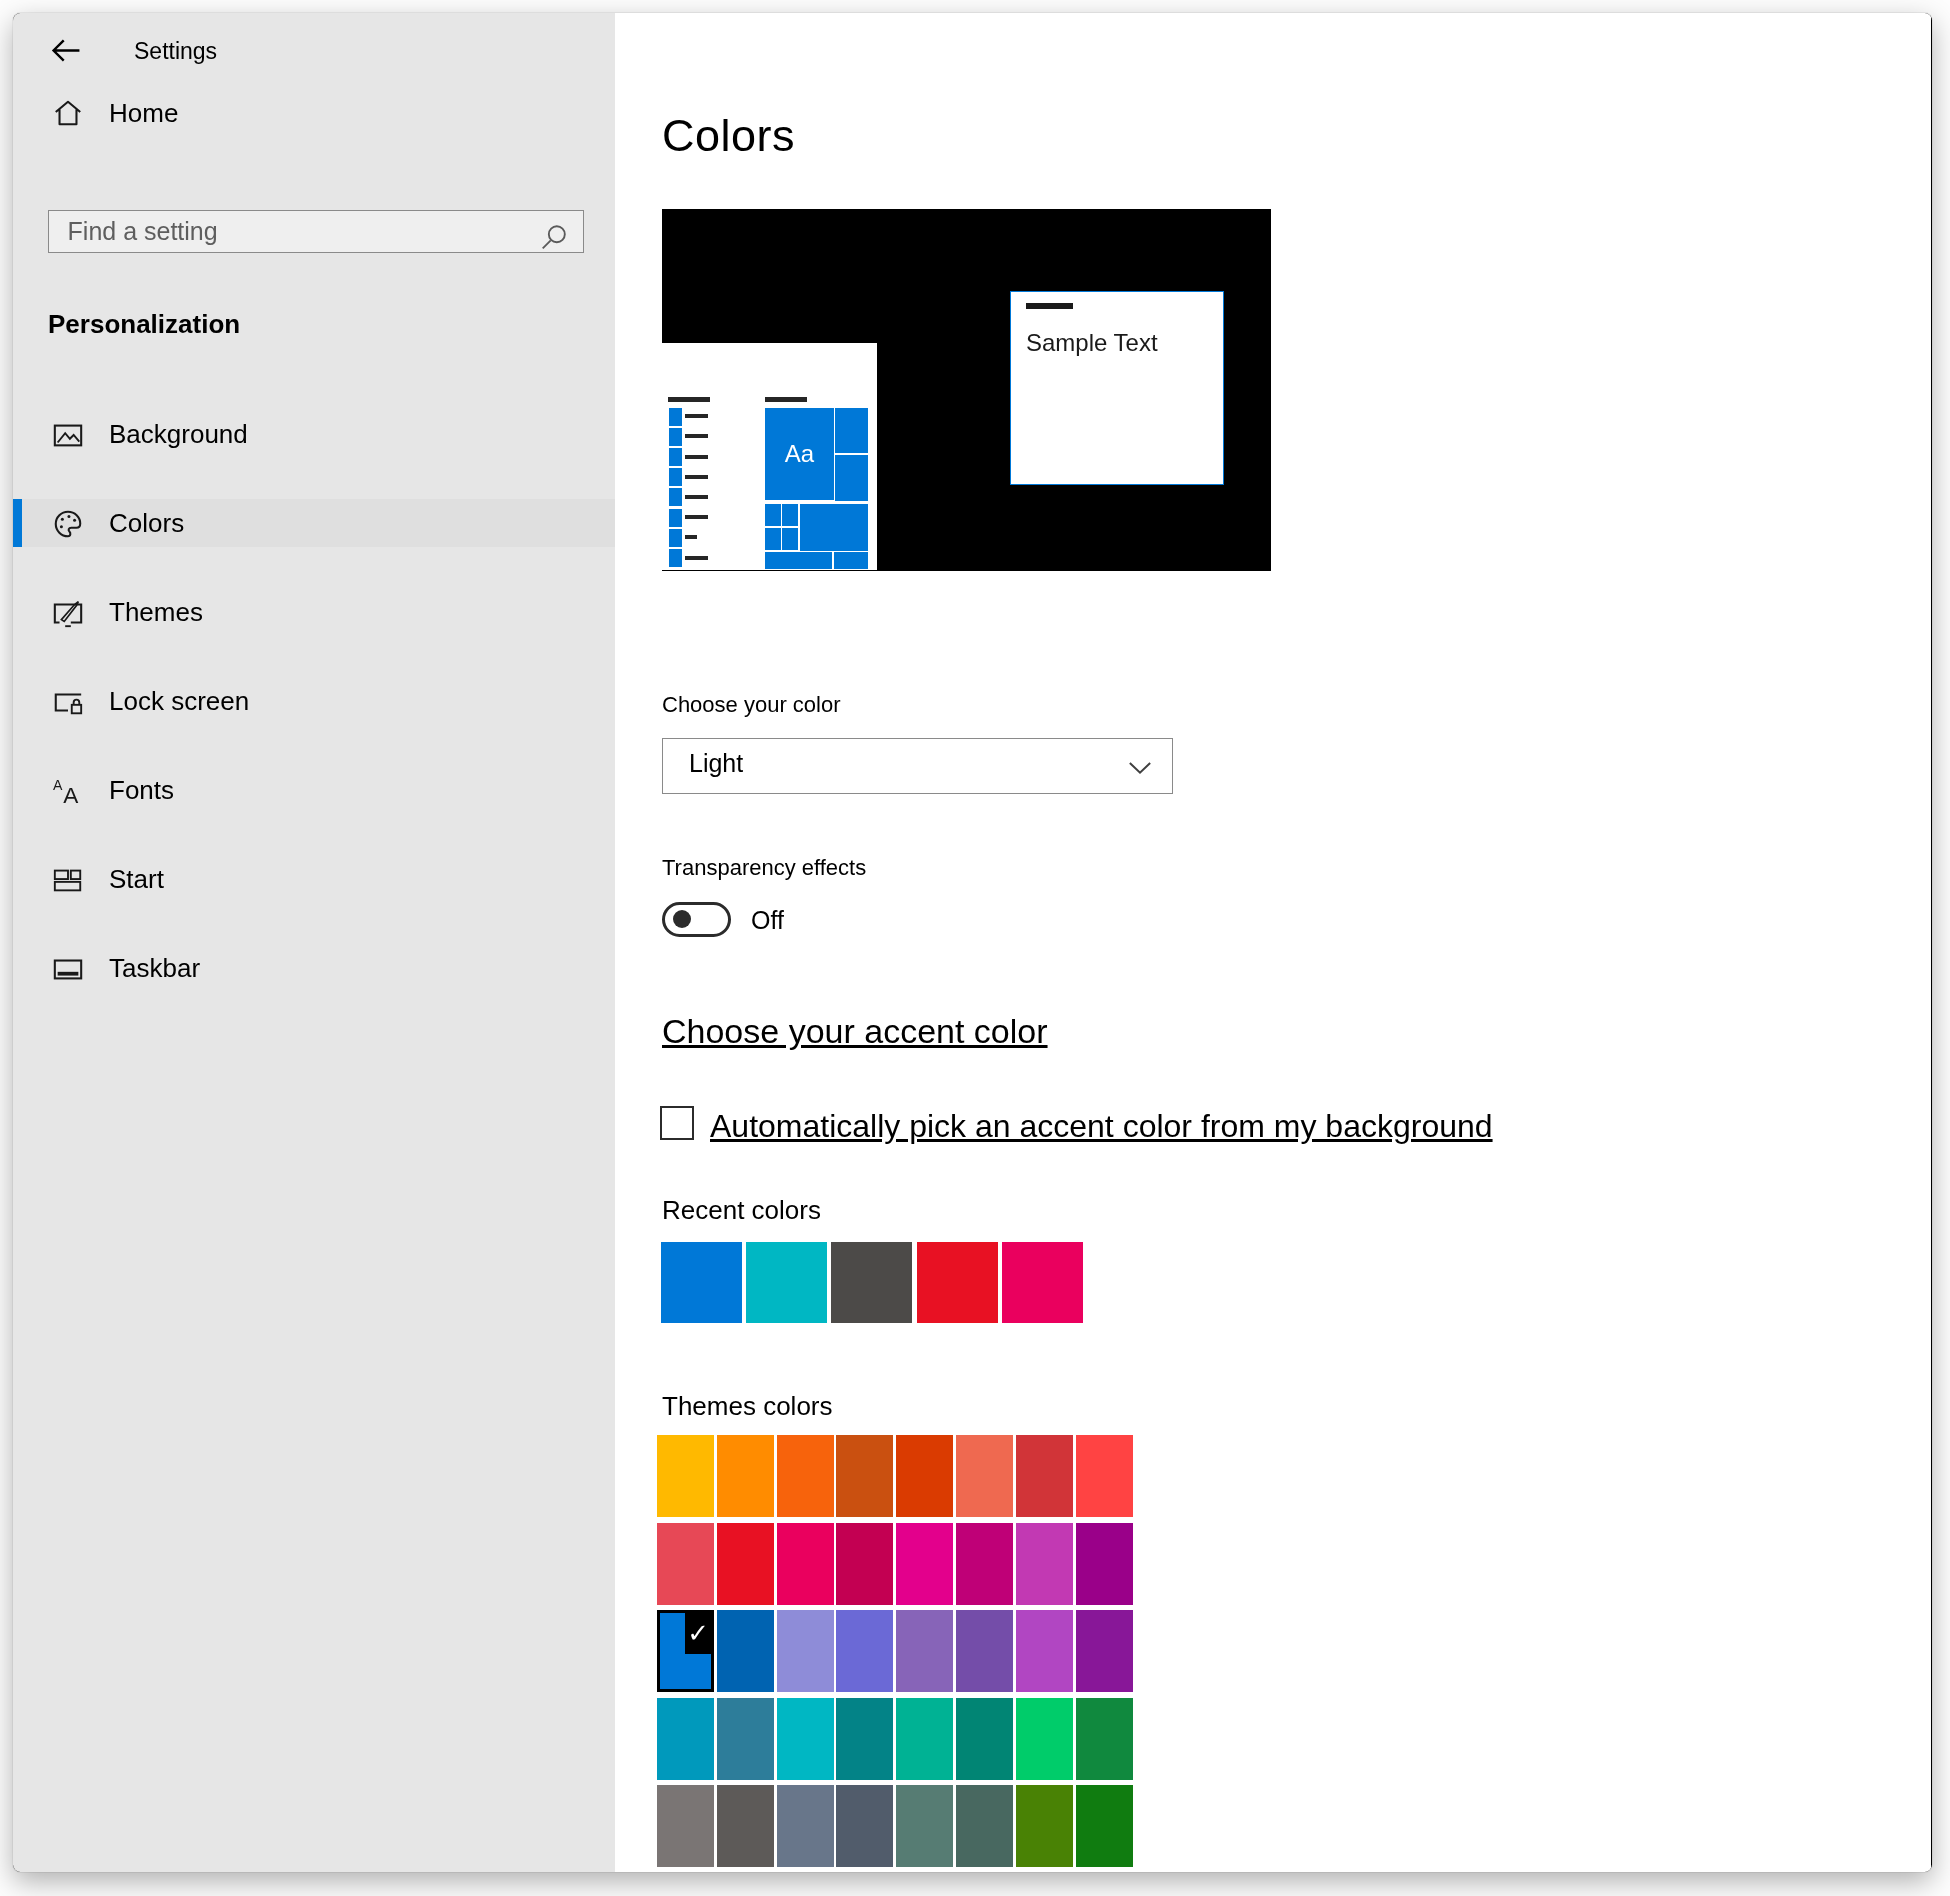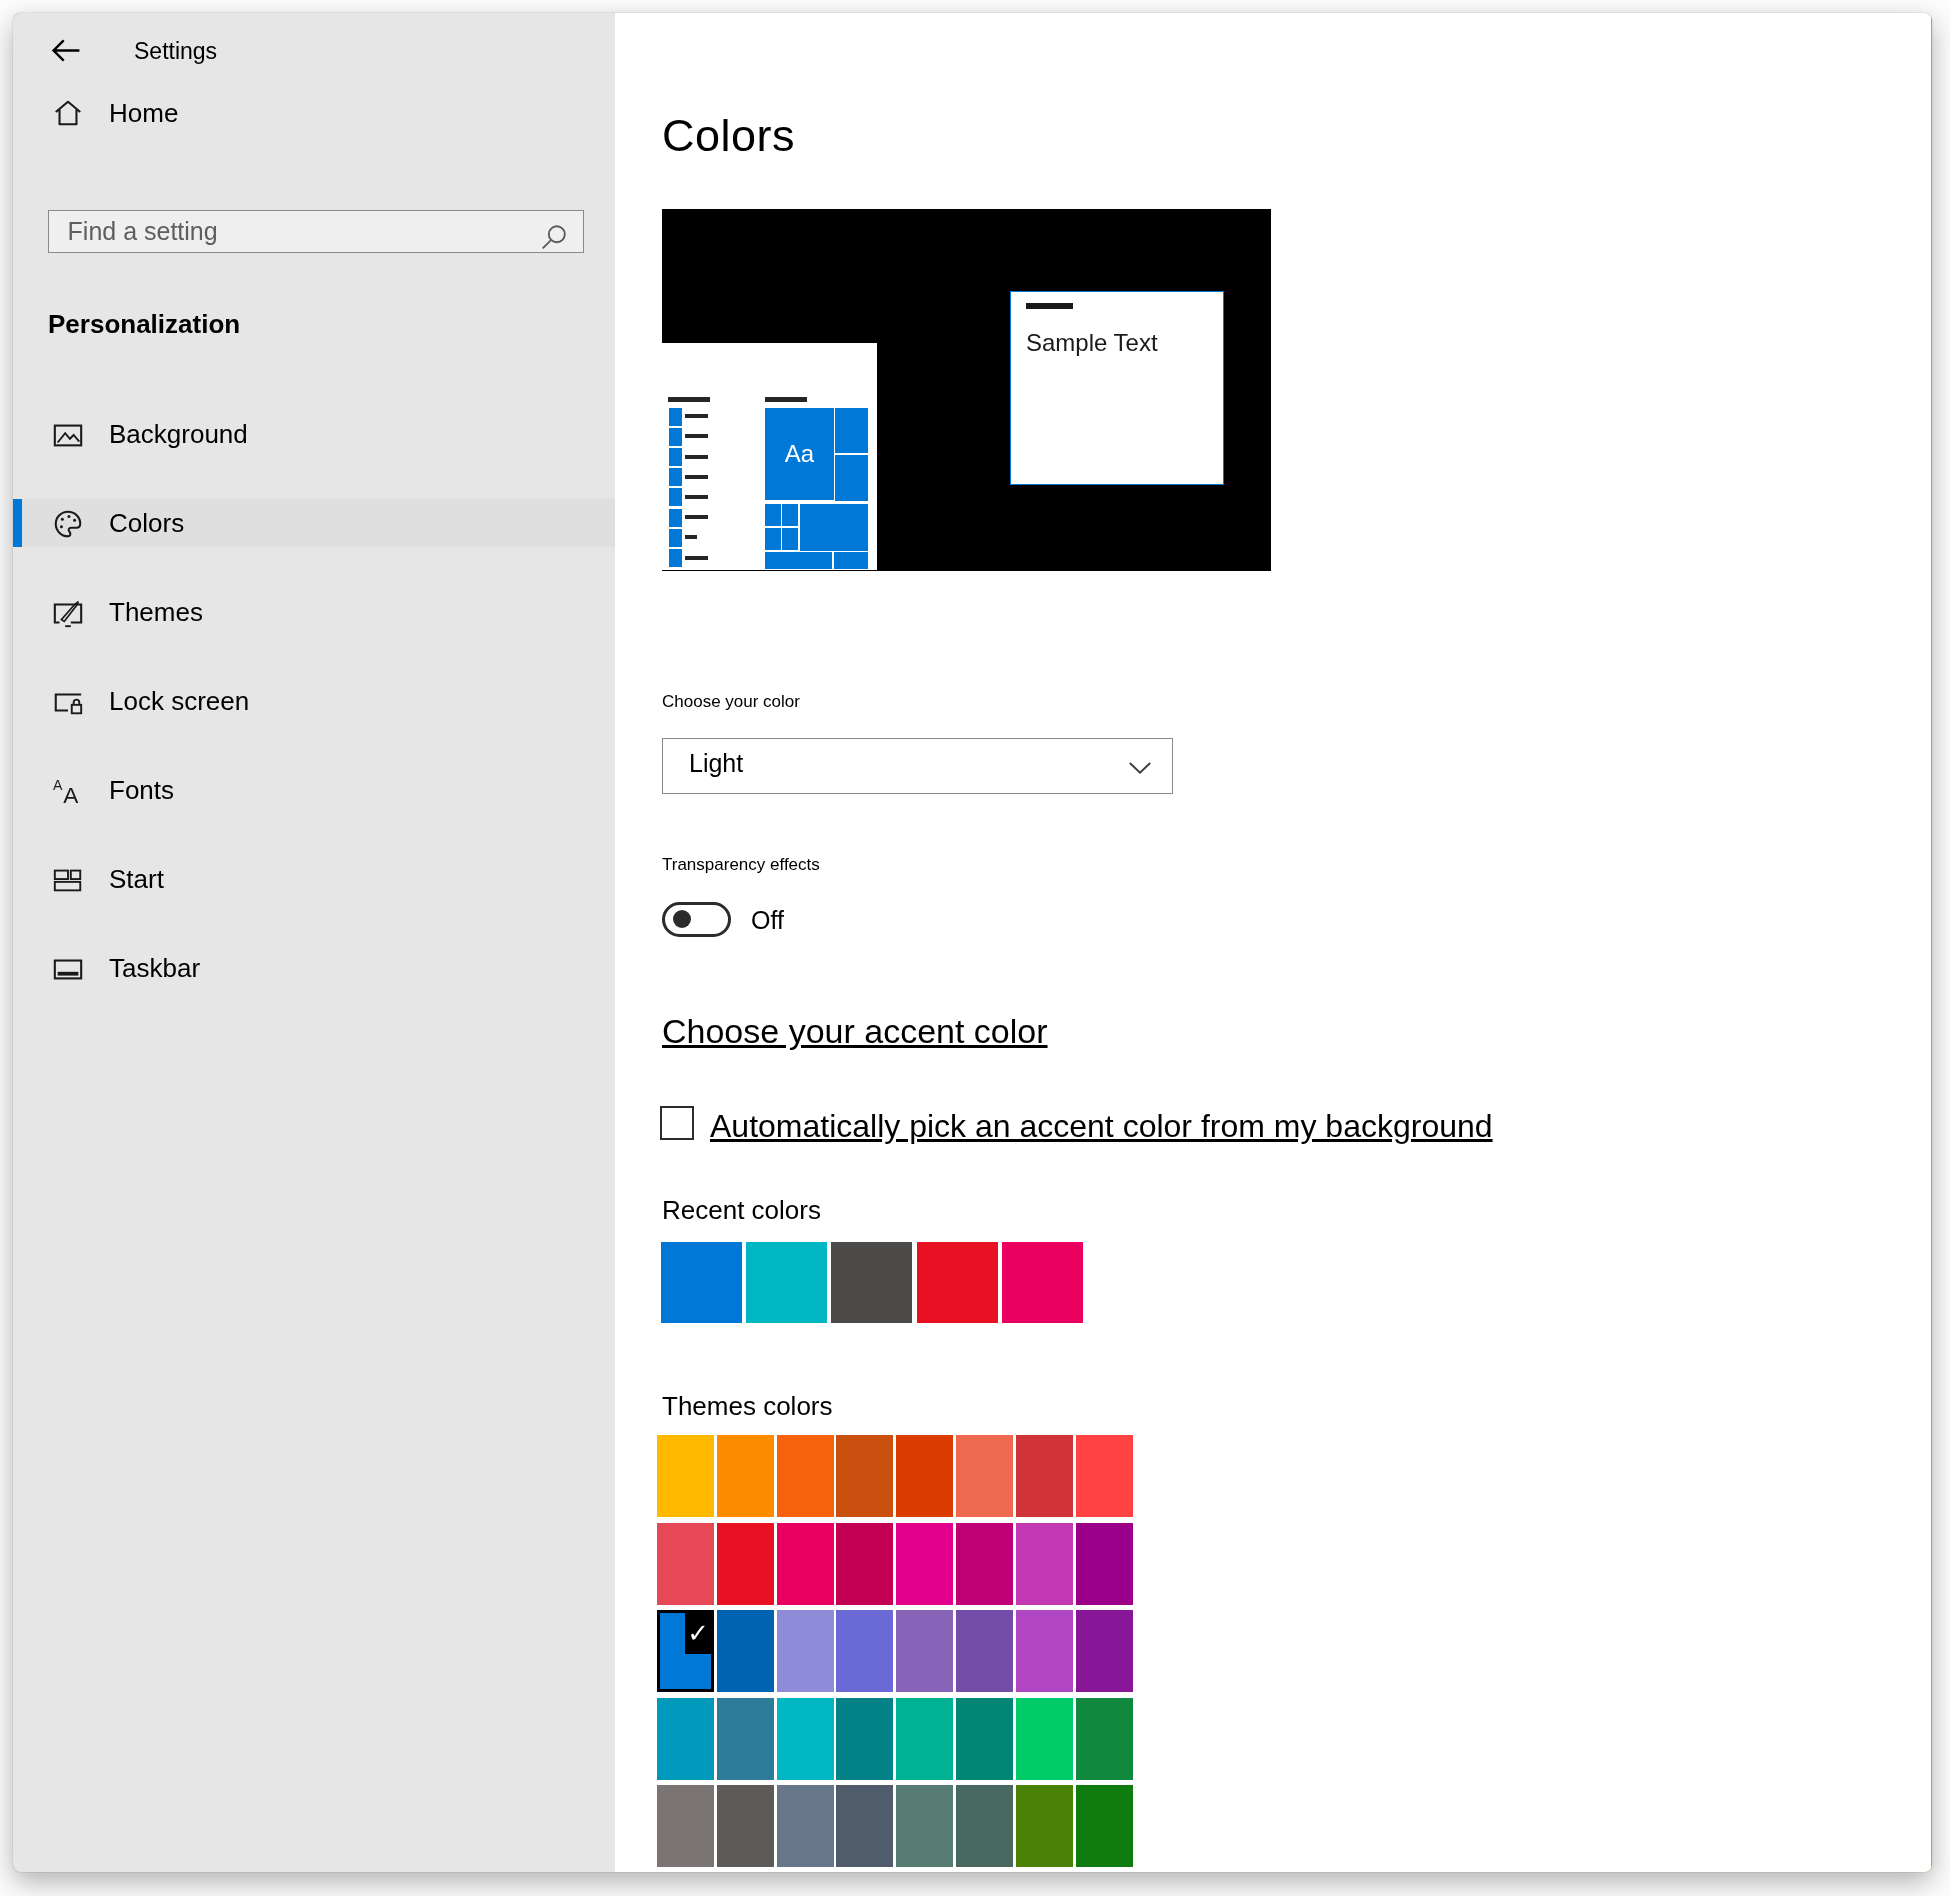--- a/index.html
+++ b/index.html
@@ -1,20 +1,20 @@
 <!DOCTYPE html>
 <html style="--accent: #0078D7;font-size:15px"><head>
 <meta charset="utf-8">
 <style>
   * { margin:0; padding:0; box-sizing:border-box; }
   html,body { width:1950px; height:1896px; background:#ffffff; font-family:"Liberation Sans", sans-serif; color:#1a1a1a; }
   .stage { position:relative; width:1950px; height:1896px; overflow:hidden; background:#fdfdfd; }
   .window {
     position:absolute; left:13px; top:13px; width:1919px; height:1859px;
-    background:#84cc16; border-radius:7.5px; overflow:hidden;
+    background:#000000; border-radius:7.5px; overflow:hidden;
     box-shadow:0 9.3px 28px rgba(0,0,0,.30), 0 0 0 0.9px rgba(0,0,0,.06);
   }
   
   .sidebar { position:absolute; left:0; top:0; width:602px; height:100%; background:#e6e6e6; }
   .back-btn { position:absolute; left:35px; top:18.6px; width:37px; height:37px; cursor:pointer; }
   .app-title { position:absolute; left:121px; top:20.5px; font-size:23px; line-height:34px; color:#000; }
   .home-row { position:absolute; left:0; top:76px; width:602px; height:48px; cursor:pointer; }
   .home-row .nav-ico { position:absolute; left:39px; top:8.4px; }
   .home-row .nav-label { position:absolute; left:96px; top:6.5px; font-size:26px; line-height:35px; color:#000; }
   .searchbox {
@@ -44,21 +44,21 @@
   .pv-white { position:absolute; left:0; top:134px; width:215px; height:227px; background:#fff; }
   .pv-line { position:absolute; background:#262626; }
   .pv-menu-sq { position:absolute; width:13px; height:17.7px; background:var(--accent); }
   .pv-tile { position:absolute; background:var(--accent); }
   .pv-bigtile { position:absolute; left:103px; top:199px; width:69px; height:92px; background:var(--accent);
     color:#fff; font-size:24px; display:flex; align-items:center; justify-content:center; }
   .pv-popup { position:absolute; left:348px; top:82px; width:214px; height:194px; background:#fff; border:1.9px solid var(--accent); }
   .pv-popup .bar { position:absolute; left:15px; top:11.2px; width:47px; height:5.6px; background:#1a1a1a; }
   .pv-popup .txt { position:absolute; left:15px; top:37px; font-size:24px; color:#1a1a1a; }
   
-  .field-label { position:absolute; font-size:17px; color:#000;text-align:right; }
+  .field-label { position:absolute; font-size:22px; color:#000;text-align:right; }
   .dropdown {
     position:absolute; left:47px; top:725px; width:511px; height:56px; background:#fff;
     border:1.9px solid #8a8a8a; cursor:pointer;
   }
   .dropdown .value { position:absolute; left:26px; top:10.3px; font-size:25px; color:#000; }
   .dropdown .chev { position:absolute; right:20.5px; top:22.4px; }
   .toggle {
     position:absolute; left:47px; top:889px; width:69px; height:35px; border:3.7px solid #2b2b2b;
     border-radius:18.6px; background:#fff; cursor:pointer;
   }

